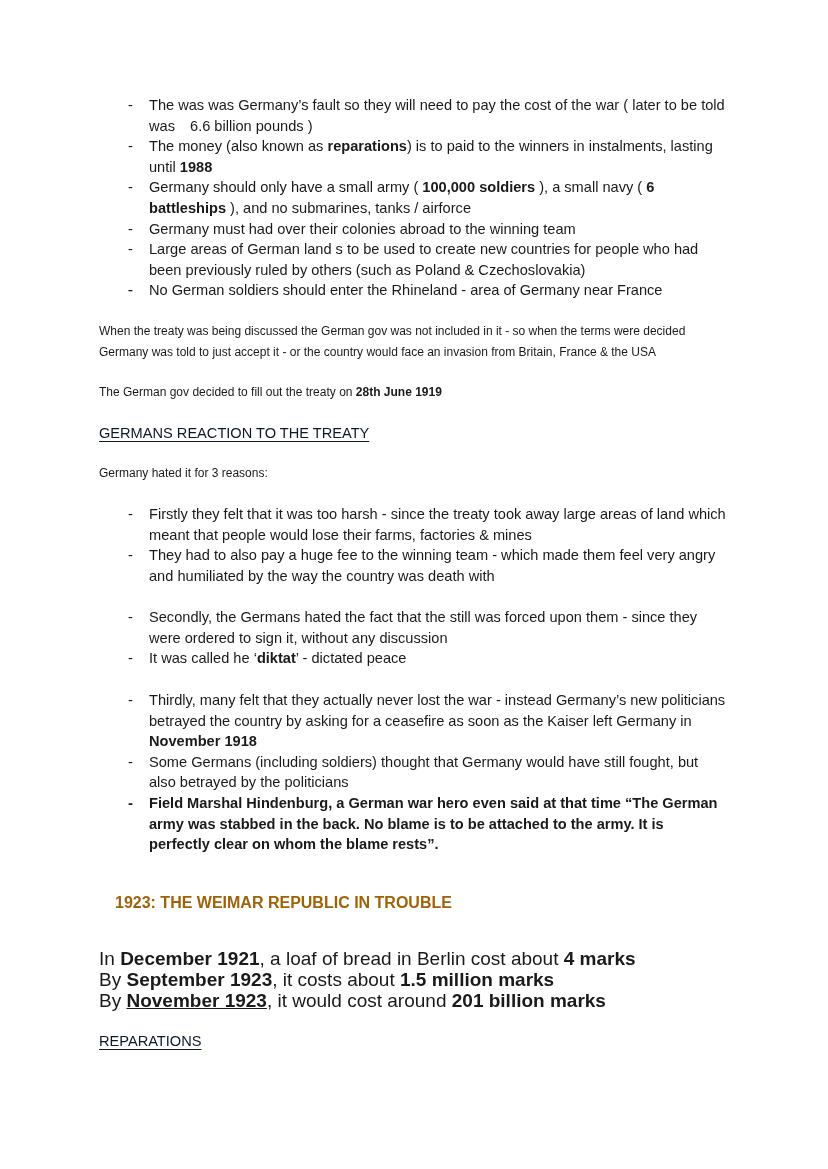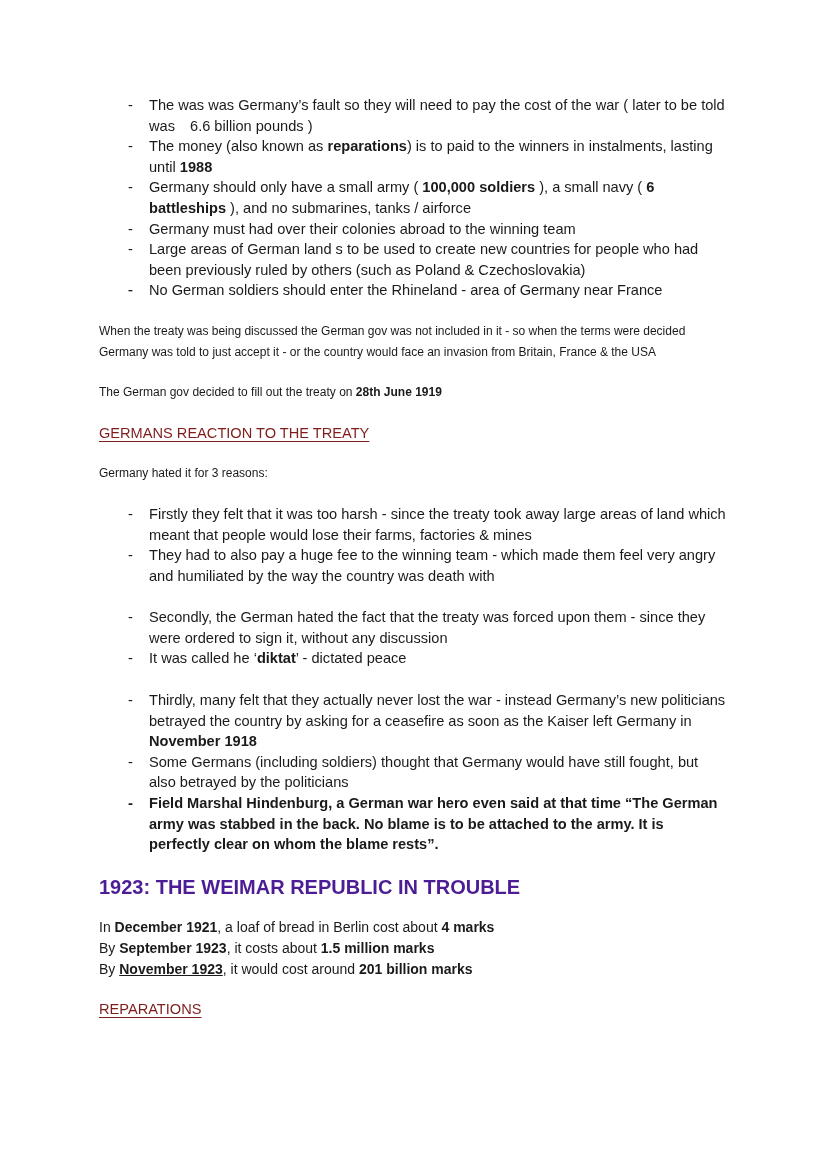--- a/index.html
+++ b/index.html
@@ -68,31 +68,31 @@
   }
   .group-gap {
     height: 21px;
   }
   .heading-underline {
     margin: 0;
     font-size: 14.6px;
     line-height: 20.6px;
     text-decoration: underline;
     text-underline-offset: 3px;
-    color: #7f1d1d;
+    color: #0f172a;
     display: inline-block;
   }
   .heading-bold {
-    margin: 0;
-    font-size: 20px;
+    margin: 16px;
+    font-size: 16px;
     line-height: 20.6px;
     font-weight: bold;
-    color: #4c1d95;
+    color: #a16207;
   }
-  .line { margin: 0; font-size: 14px; line-height: 20.6px; }
+  .line { margin: 0; font-size: 19px; line-height: 20.6px; }
 </style>
 </head>
 <body>
 
 <div class="page">
   <div class="doc">
 
     <ul class="dashlist">
         <li><span class="dash">-</span><span><span>The was was Germany’s fault so they will need to pay the cost of the war ( later to be told was </span><span style="font-weight: normal; margin-left: 11px;">6.6 billion pounds )</span></span></li>
         <li><span class="dash">-</span><span><span>The money (also known as </span><span style="font-weight: bold;">reparations</span><span>) is to paid to the winners in instalments, lasting until </span><span style="font-weight: bold;">1988</span></span></li>
@@ -124,21 +124,21 @@
     <div class="gap-md"></div>
 
     <ul class="dashlist">
         <li><span class="dash">-</span><span><span>Firstly they felt that it was too harsh - since the treaty took away large areas of land which meant that people would lose their farms, factories &amp; mines</span></span></li>
         <li><span class="dash">-</span><span><span>They had to also pay a huge fee to the winning team - which made them feel very angry and humiliated by the way the country was death with</span></span></li>
       </ul>
 
     <div class="group-gap"></div>
 
     <ul class="dashlist">
-        <li><span class="dash">-</span><span><span>Secondly, the German hated the fact that the treaty was forced upon them - since they were ordered to sign it, without any discussion</span></span></li>
+        <li><span class="dash">-</span><span><span>Secondly, the Germans hated the fact that the still was forced upon them - since they were ordered to sign it, without any discussion</span></span></li>
         <li><span class="dash">-</span><span><span>It was called he ‘</span><span style="font-weight: bold;">diktat</span><span>’ - dictated peace</span></span></li>
       </ul>
 
     <div class="group-gap"></div>
 
     <ul class="dashlist">
         <li><span class="dash">-</span><span><span>Thirdly, many felt that they actually never lost the war - instead Germany’s new politicians betrayed the country by asking for a ceasefire as soon as the Kaiser left Germany in </span><span style="font-weight: bold;">November 1918</span></span></li>
         <li><span class="dash">-</span><span><span>Some Germans (including soldiers) thought that Germany would have still fought, but also betrayed by the politicians</span></span></li>
         <li class="bold-item"><span class="dash">-</span><span><span style="font-weight: bold;">Field Marshal Hindenburg</span><span>, a German war hero even said at that time “</span><span style="font-weight: bold;">The German army was stabbed in the back. No blame is to be attached to the army. It is perfectly clear on whom the blame rests”.</span></span></li>
       </ul>

